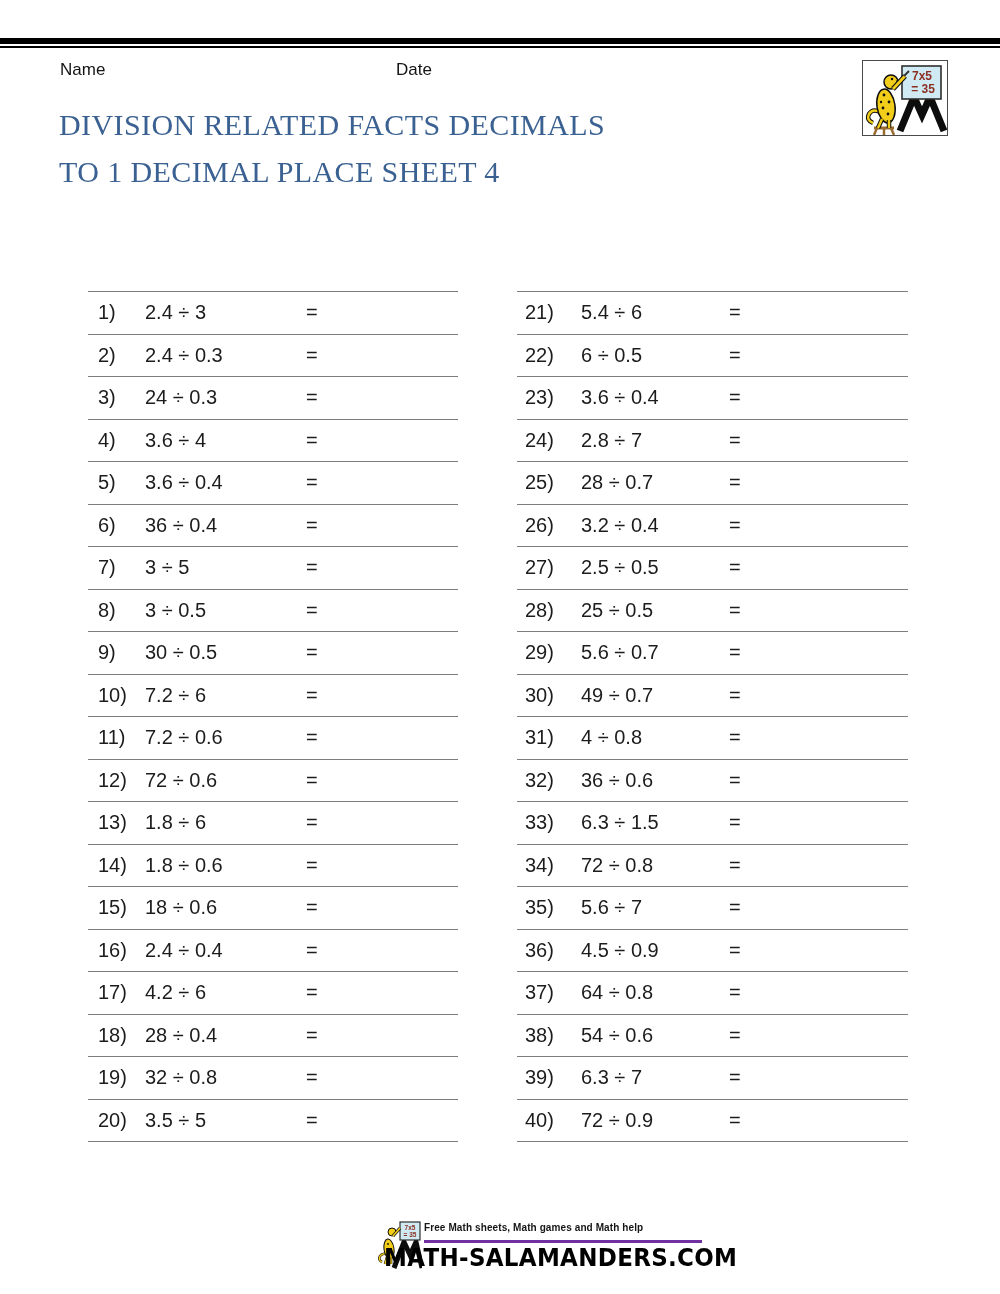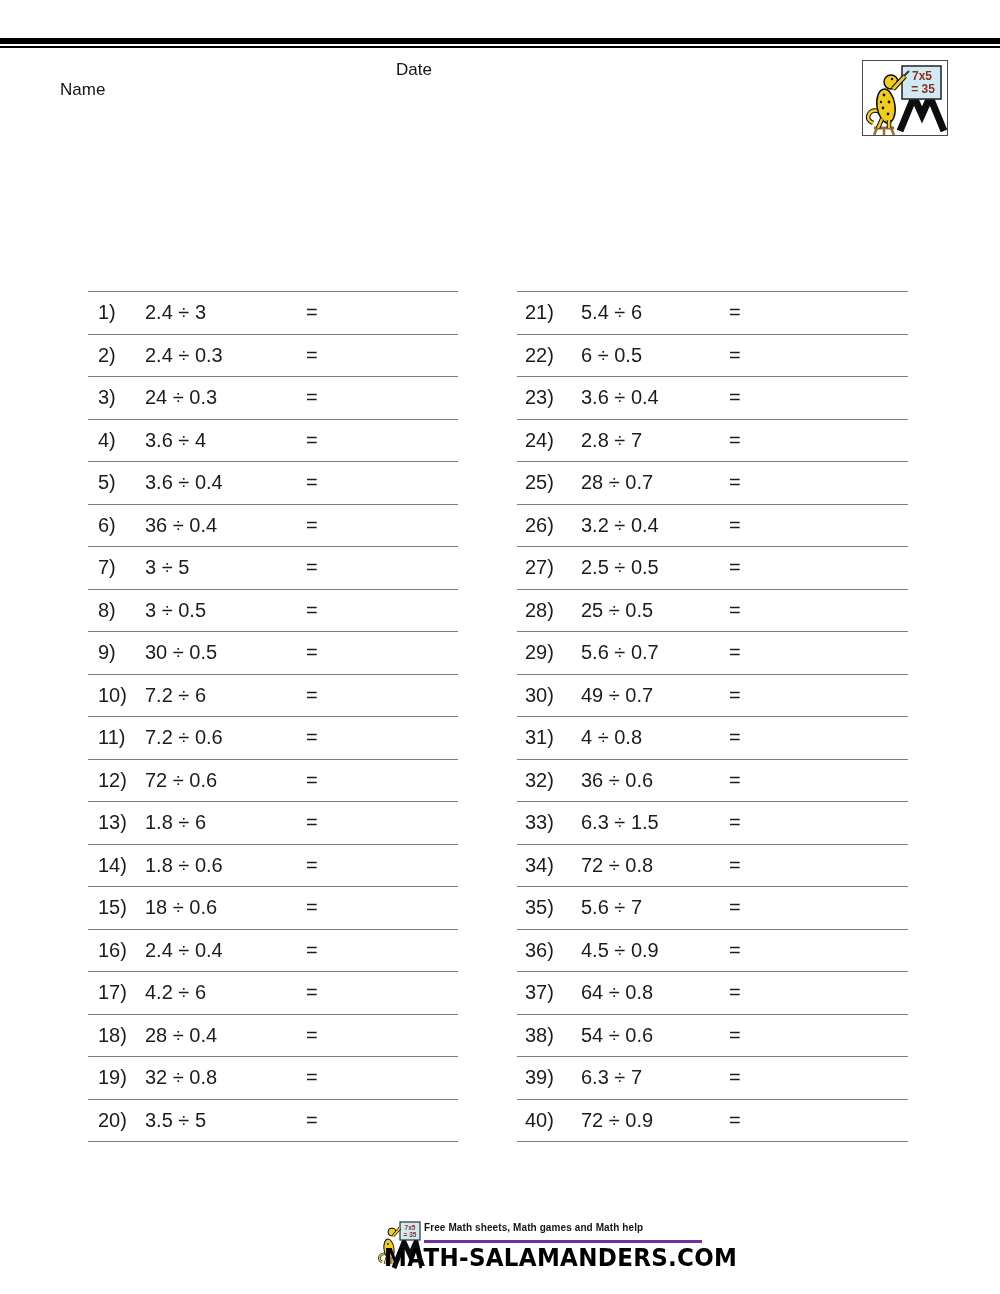--- a/index.html
+++ b/index.html
@@ -3,21 +3,21 @@
 <meta charset="utf-8">
 <style>
   html,body{margin:0;padding:0;background:#ffffff;}
   .page{position:relative;width:1000px;height:1294px;background:#ffffff;
         font-family:"Liberation Sans",sans-serif;overflow:hidden;color:#1a1a1a;}
 
   .top-rule{position:absolute;left:0;top:38px;width:1000px;height:2px;
             background:#ffffff;border-top:6px solid #000;border-bottom:2px solid #000;}
 
   .field-label{position:absolute;top:60px;font-size:17px;color:#141414;}
-  .name-label{left:60px;margin-top:20px;}
+  .name-label{left:60px;}
   .date-label{left:396px;}
 
   .logo-box{position:absolute;left:862px;top:60px;width:86px;height:76px;
             border:1px solid #4a4a4a;box-sizing:border-box;background:#fff;}
 
   .title{position:absolute;left:59px;top:101px;width:800px;
          font-family:"Liberation Serif",serif;font-size:30px;line-height:47px;
          color:#3a6191;letter-spacing:0.4px;font-weight:400;}
 
   .instructions{position:absolute;left:60px;top:195px;width:832px;
@@ -82,20 +82,24 @@
       <line x1="26" y1="59" x2="26" y2="67" stroke="#f2ce1b" stroke-width="2.5"></line>
       <circle cx="21" cy="34" r="1.4" fill="#111"></circle>
         <circle cx="26" cy="41" r="1.4" fill="#111"></circle>
       <circle cx="20" cy="47" r="1.4" fill="#111"></circle>
         <circle cx="25" cy="53" r="1.4" fill="#111"></circle>
       <circle cx="29" cy="18" r="1.2" fill="#111"></circle>
         <circle cx="18" cy="41" r="1.2" fill="#111"></circle>
     </svg>
   </div>
 
+  <div class="title">
+    <div>DIVISION RELATED FACTS DECIMALS</div>
+    <div>TO 1 DECIMAL PLACE SHEET 4</div>
+  </div>
 
 
   <div class="ws-table ws-left" id="left-table">
       <div class="row">
       <span class="num">1)</span>
       <span class="expr">2.4 ÷ 3</span>
       <span class="eq">=</span>
       <span class="blank"></span>
     </div>
       <div class="row">

